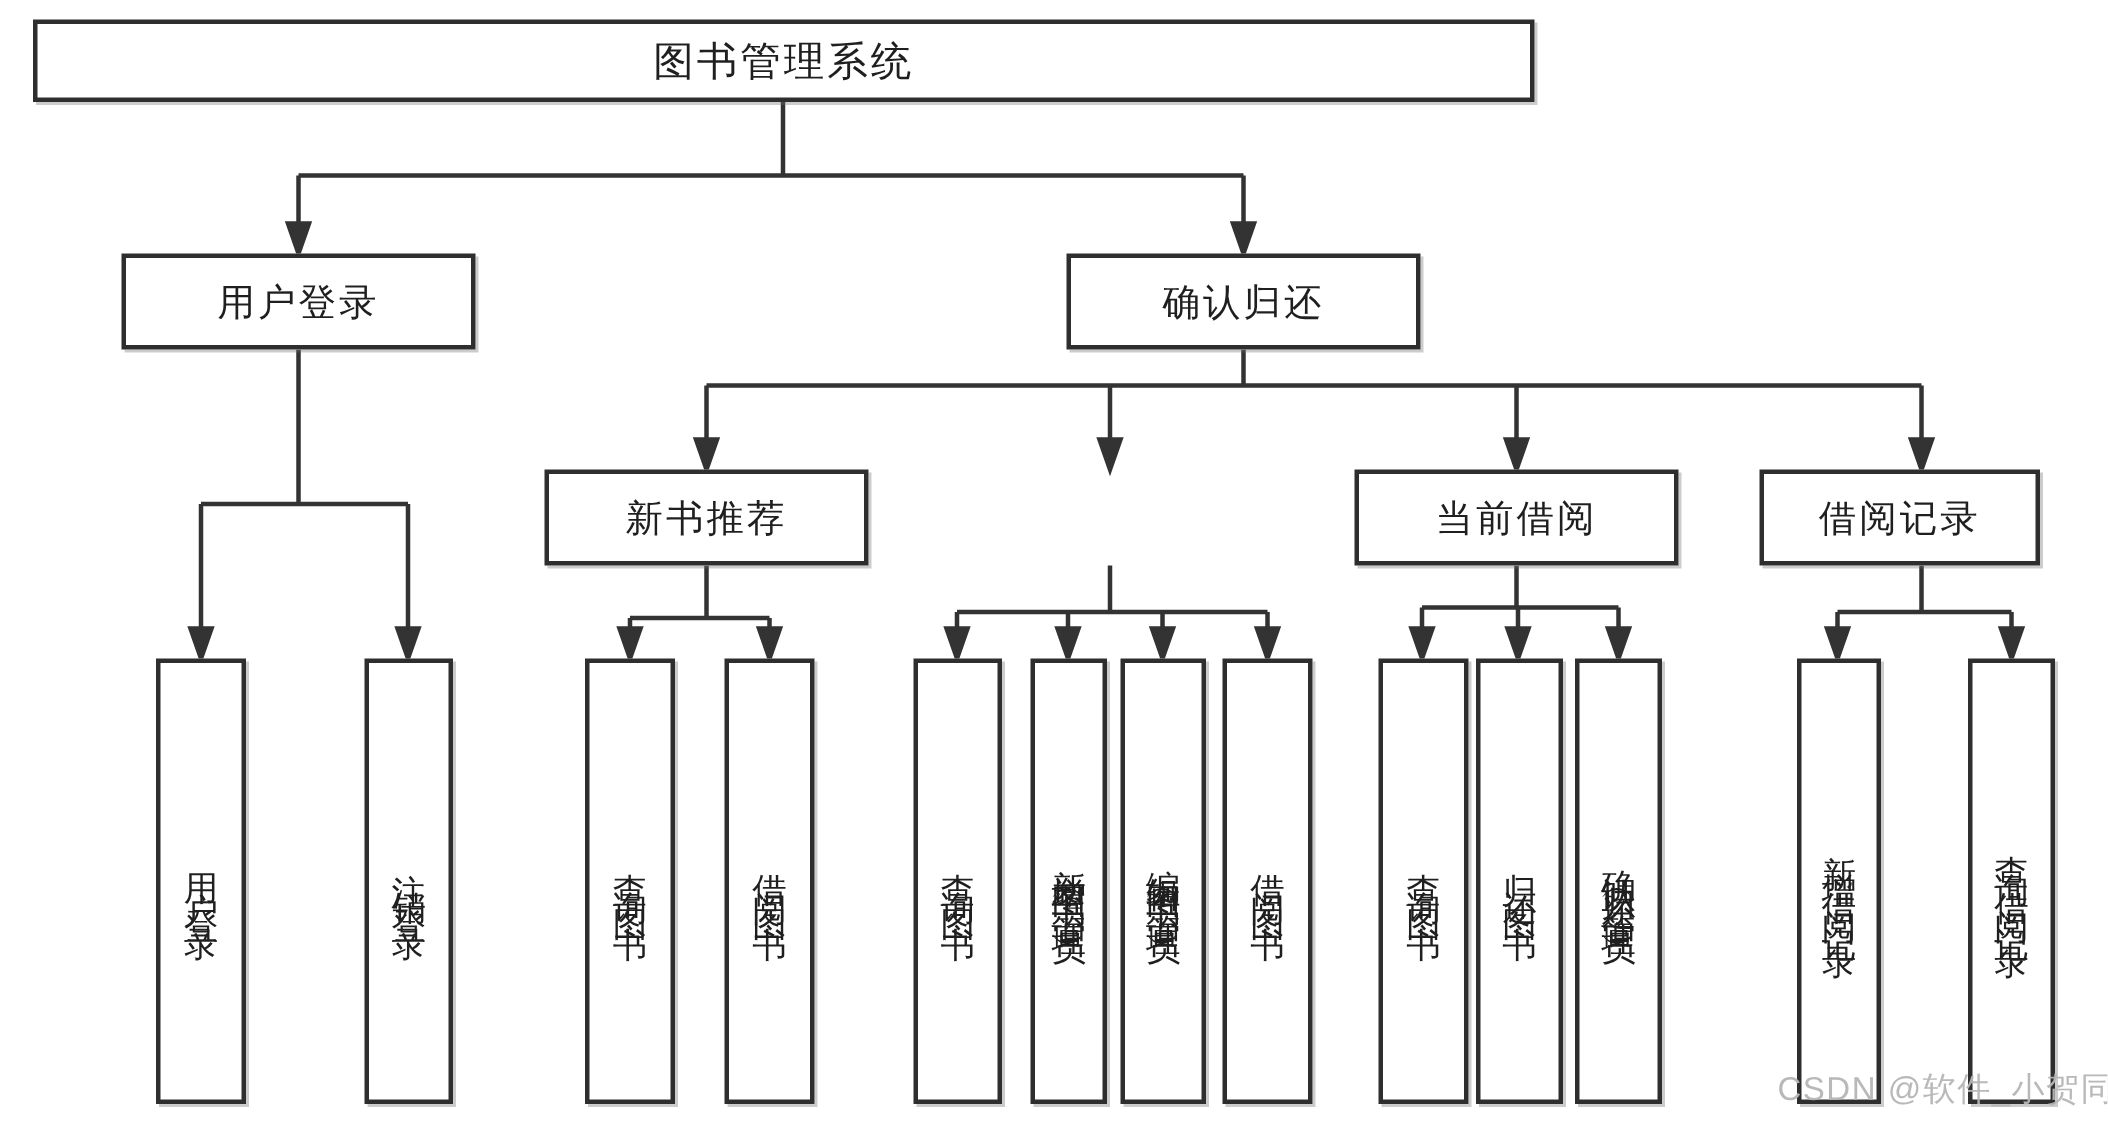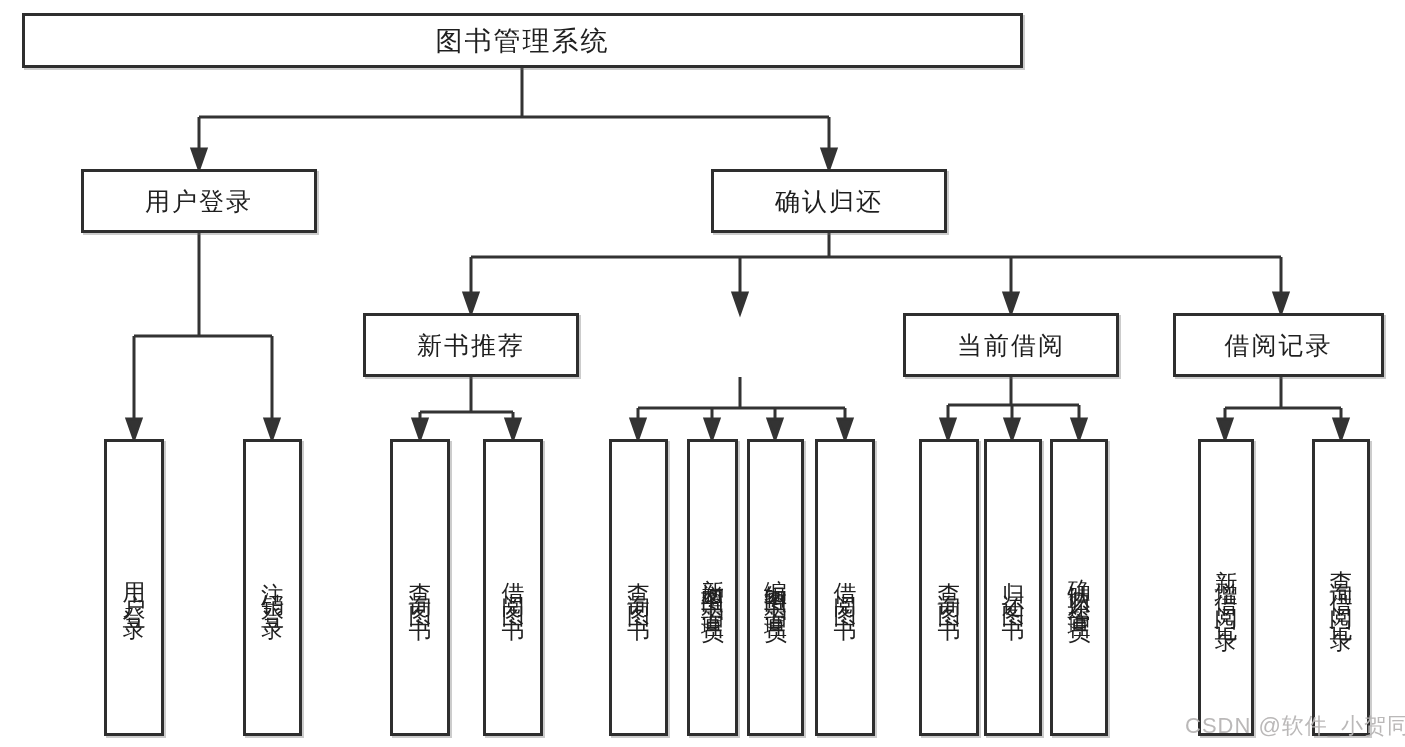--- a/index.html
+++ b/index.html
@@ -18,21 +18,21 @@
   }
   .hbox { font-size:25px; letter-spacing:2px; }
   .root  { left:22px;  top:13px;  width:1001px; height:55px; font-size:27px; }
   .lvl2  { top:169px; height:64px; width:236px; }
   .b-login { left:81px; }
   .b-mgmt  { left:711px; }
   .lvl3  { top:313px; height:64px; width:216px; }
   .b-newbook { left:363px; }
   .b-borrow  { left:632px; }
   .b-current { left:903px; }
-  .b-records { left:1173px; width:211px; }
+  .b-records { left:1173px; width:187px; }
   .vbox { top:439px; height:297px; }
   .vtext {
     writing-mode:vertical-rl; text-orientation:mixed;
     font-size:23px; line-height:1; letter-spacing:12px;
   }
   .vtext.long { letter-spacing:6px; }
   .v1  { left:104px;  width:60px; }
   .v2  { left:243px;  width:59px; }
   .v3  { left:390px;  width:60px; }
   .v4  { left:483px;  width:60px; }

